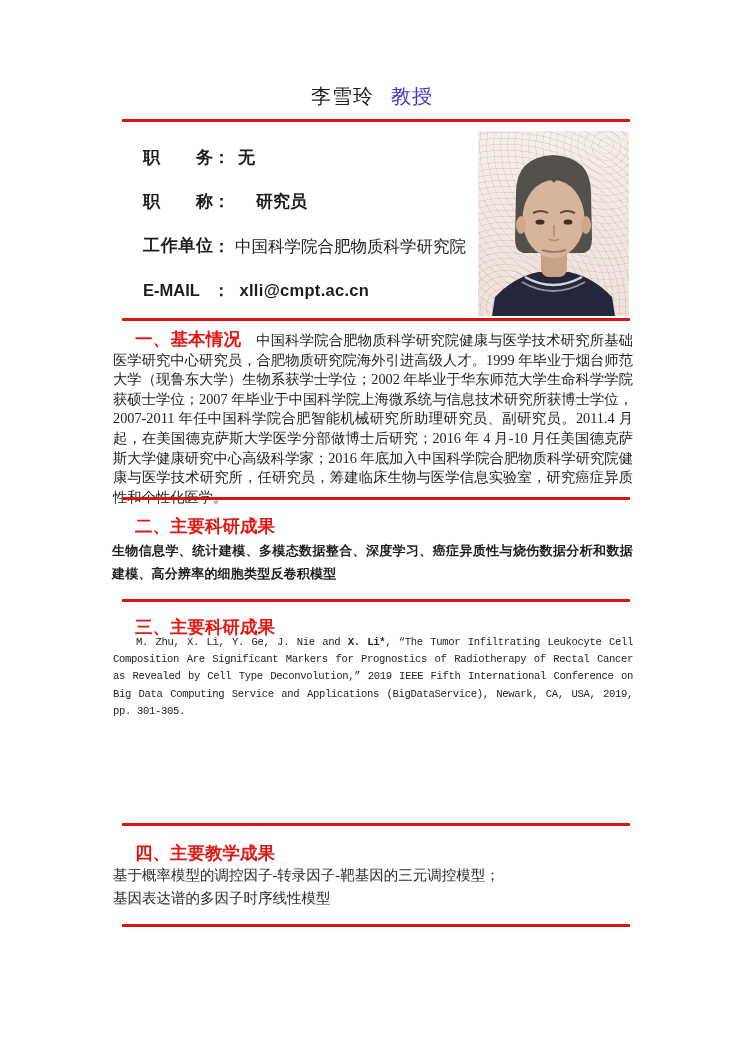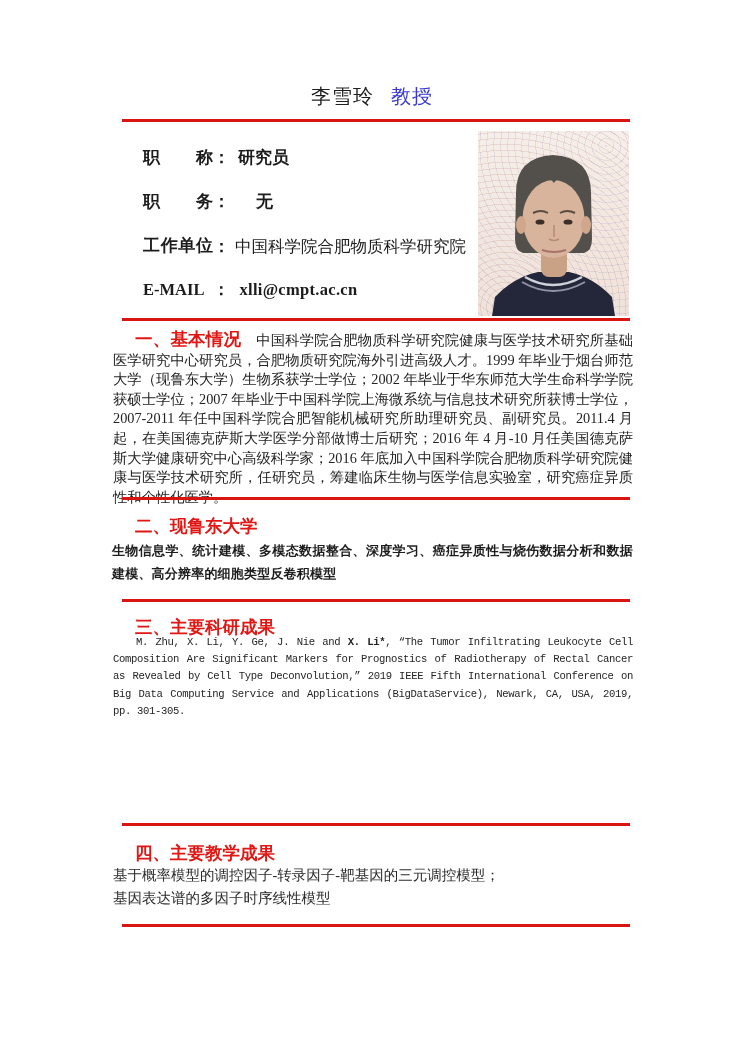--- a/index.html
+++ b/index.html
@@ -18,21 +18,21 @@
   .info{position:absolute;left:143px;top:147px;
         font-family:"Liberation Sans","DejaVu Sans",sans-serif;}
   .info-row{height:22px;line-height:22px;margin-bottom:22px;font-size:17px;
             font-weight:bold;white-space:nowrap;}
   .info-label{display:inline-block;width:70px;text-align:justify;text-align-last:justify;
               vertical-align:top;}
   .info-colon{display:inline-block;}
   .info-value{margin-left:8px;}
   .info-row:nth-child(2) .info-value{margin-left:26px;}
   .info-row:nth-child(3) .info-value{font-weight:normal;font-size:16.5px;margin-left:5px;}
-  .info-row:nth-child(4){font-family:Liberation Serif, serif;font-size:16.5px;}
+  .info-row:nth-child(4){font-family:Liberation Sans, sans-serif;font-size:16.5px;}
   .info-row:nth-child(4) .info-value{margin-left:10px;letter-spacing:.3px;}
 
   
   .photo{position:absolute;left:478px;top:131px;width:151px;height:185px;
          background:
            repeating-radial-gradient(circle at 18% 95%, rgba(170,80,80,.14) 0 1px, transparent 1px 6px),
            repeating-radial-gradient(circle at 85% 8%, rgba(90,100,170,.12) 0 1px, transparent 1px 7px),
            linear-gradient(180deg,#f6eee8,#efe2da);
          overflow:hidden;}
   .photo svg{position:absolute;left:0;top:0;}
@@ -75,24 +75,24 @@
 <div class="page">
 
   <div class="title">
     <span class="name">李雪玲</span><span class="suffix">教授</span>
   </div>
 
   <div class="rule" style="top:119px;"></div>
 
   <div class="info">
     <div class="info-row">
-      <span class="info-label">职称</span><span class="info-colon">：</span><span class="info-value">研究员</span>
+      <span class="info-label">职务</span><span class="info-colon">：</span><span class="info-value">无</span>
     </div>
     <div class="info-row">
-      <span class="info-label">职务</span><span class="info-colon">：</span><span class="info-value">无</span>
+      <span class="info-label">职称</span><span class="info-colon">：</span><span class="info-value">研究员</span>
     </div>
     <div class="info-row">
       <span class="info-label">工作单位</span><span class="info-colon">：</span><span class="info-value">中国科学院合肥物质科学研究院</span>
     </div>
     <div class="info-row">
       <span class="info-label">E-MAIL</span><span class="info-colon">：</span><span class="info-value">xlli@cmpt.ac.cn</span>
     </div>
   </div>
 
   <div class="photo">
@@ -124,21 +124,21 @@
       <path d="M64,119 Q76,123 88,119" stroke="#a5736a" stroke-width="2" fill="none"></path>
     </svg>
   </div>
 
   <div class="rule" style="top:318px;"></div>
 
   <p class="para-basic"><span class="inline-heading">一、基本情况</span><span>中国科学院合肥物质科学研究院健康与医学技术研究所基础医学研究中心研究员，合肥物质研究院海外引进高级人才。1999 年毕业于烟台师范大学（现鲁东大学）生物系获学士学位；2002 年毕业于华东师范大学生命科学学院获硕士学位；2007 年毕业于中国科学院上海微系统与信息技术研究所获博士学位，2007-2011 年任中国科学院合肥智能机械研究所助理研究员、副研究员。2011.4 月起，在美国德克萨斯大学医学分部做博士后研究；2016 年 4 月-10 月任美国德克萨斯大学健康研究中心高级科学家；2016 年底加入中国科学院合肥物质科学研究院健康与医学技术研究所，任研究员，筹建临床生物与医学信息实验室，研究癌症异质性和个性化医学。</span></p>
 
   <div class="rule" style="top:497px;"></div>
 
-  <div class="sec-heading" style="top:515px;">二、现鲁东大学</div>
+  <div class="sec-heading" style="top:515px;">二、主要科研成果</div>
   <p class="research-body">生物信息学、统计建模、多模态数据整合、深度学习、癌症异质性与烧伤数据分析和数据建模、高分辨率的细胞类型反卷积模型</p>
 
   <div class="rule" style="top:599px;"></div>
 
   <div class="sec-heading" style="top:616px;">三、主要科研成果</div>
   <div class="refs">
     <p><span>M. Zhu, X. Li, Y. Ge, J. Nie and </span><span class="b">X. Li*</span><span>, “The Tumor Infiltrating Leukocyte Cell Composition Are Significant Markers for Prognostics of Radiotherapy of Rectal Cancer as Revealed by Cell Type Deconvolution,” 2019 IEEE Fifth International Conference on Big Data Computing Service and Applications (BigDataService), Newark, CA, USA, 2019, pp. 301-305.</span></p>
   </div>
 
   <div class="rule" style="top:823px;"></div>

